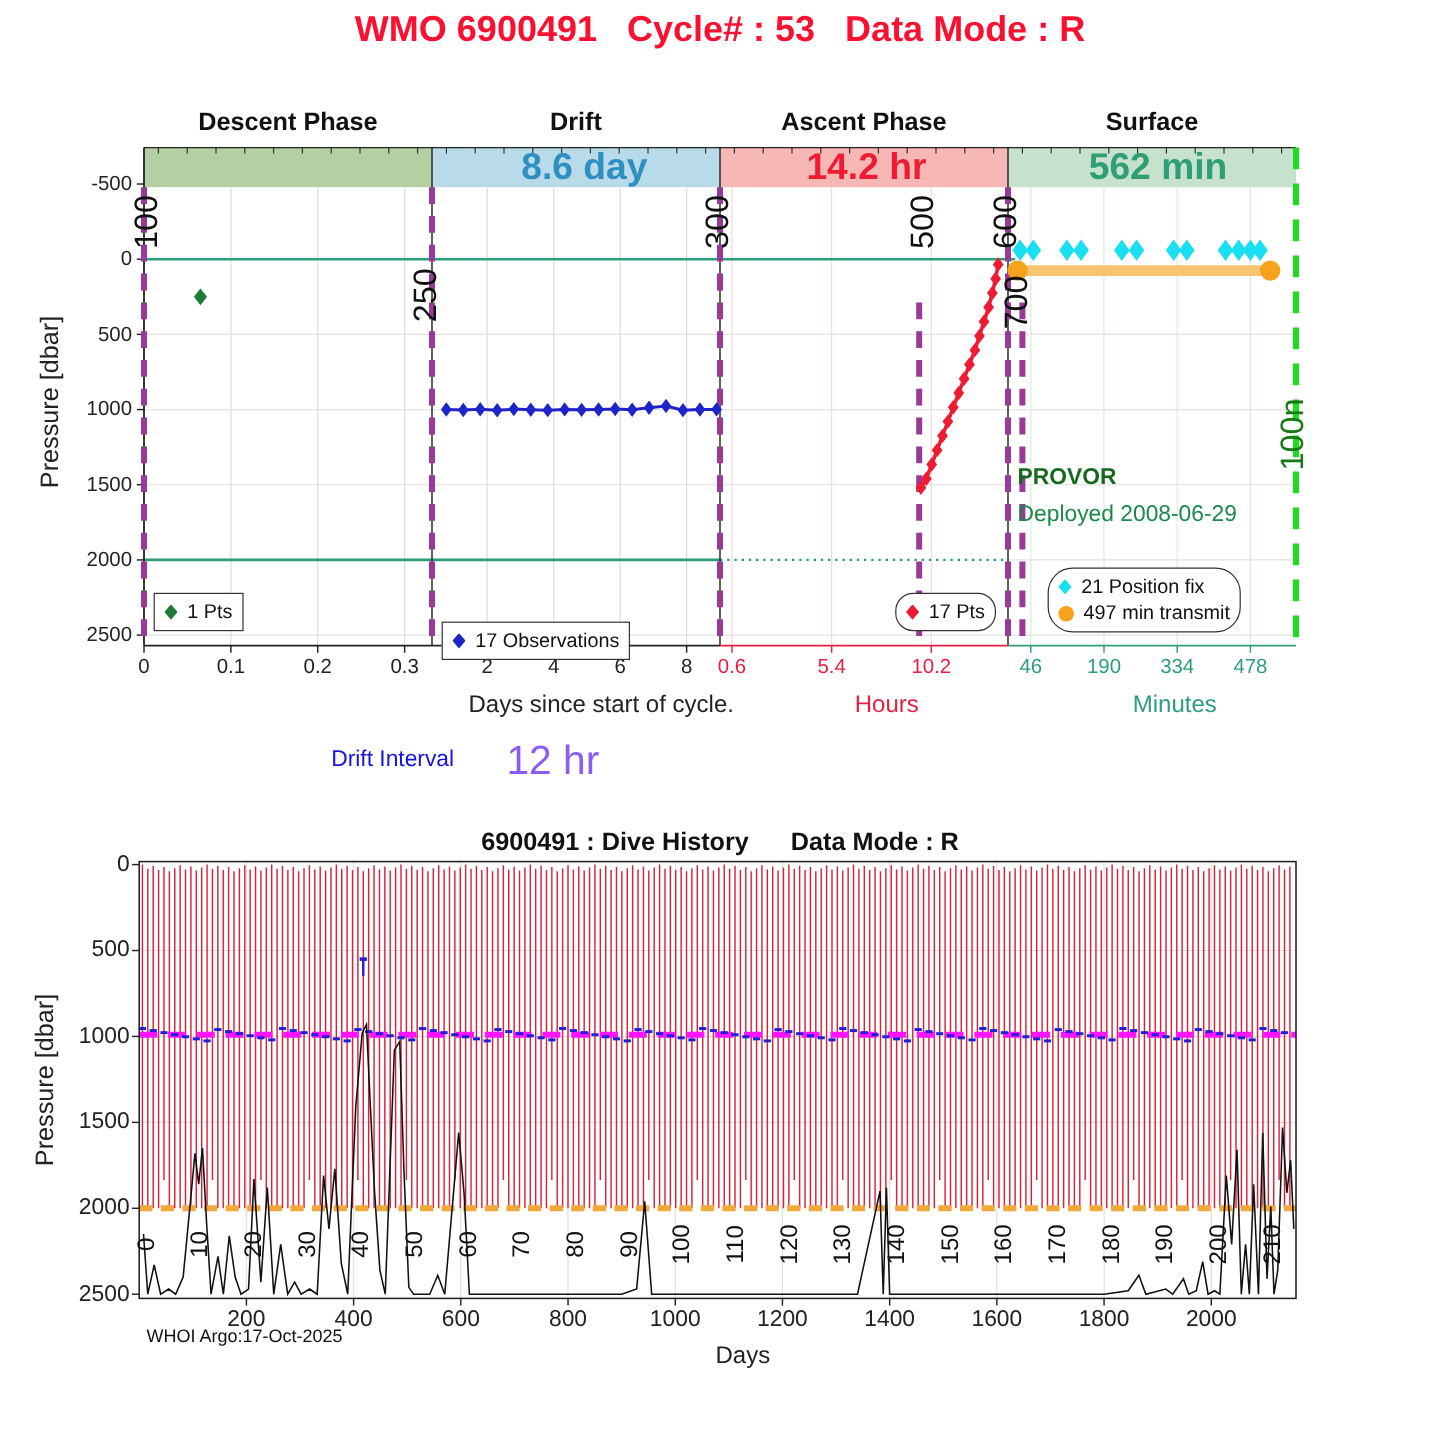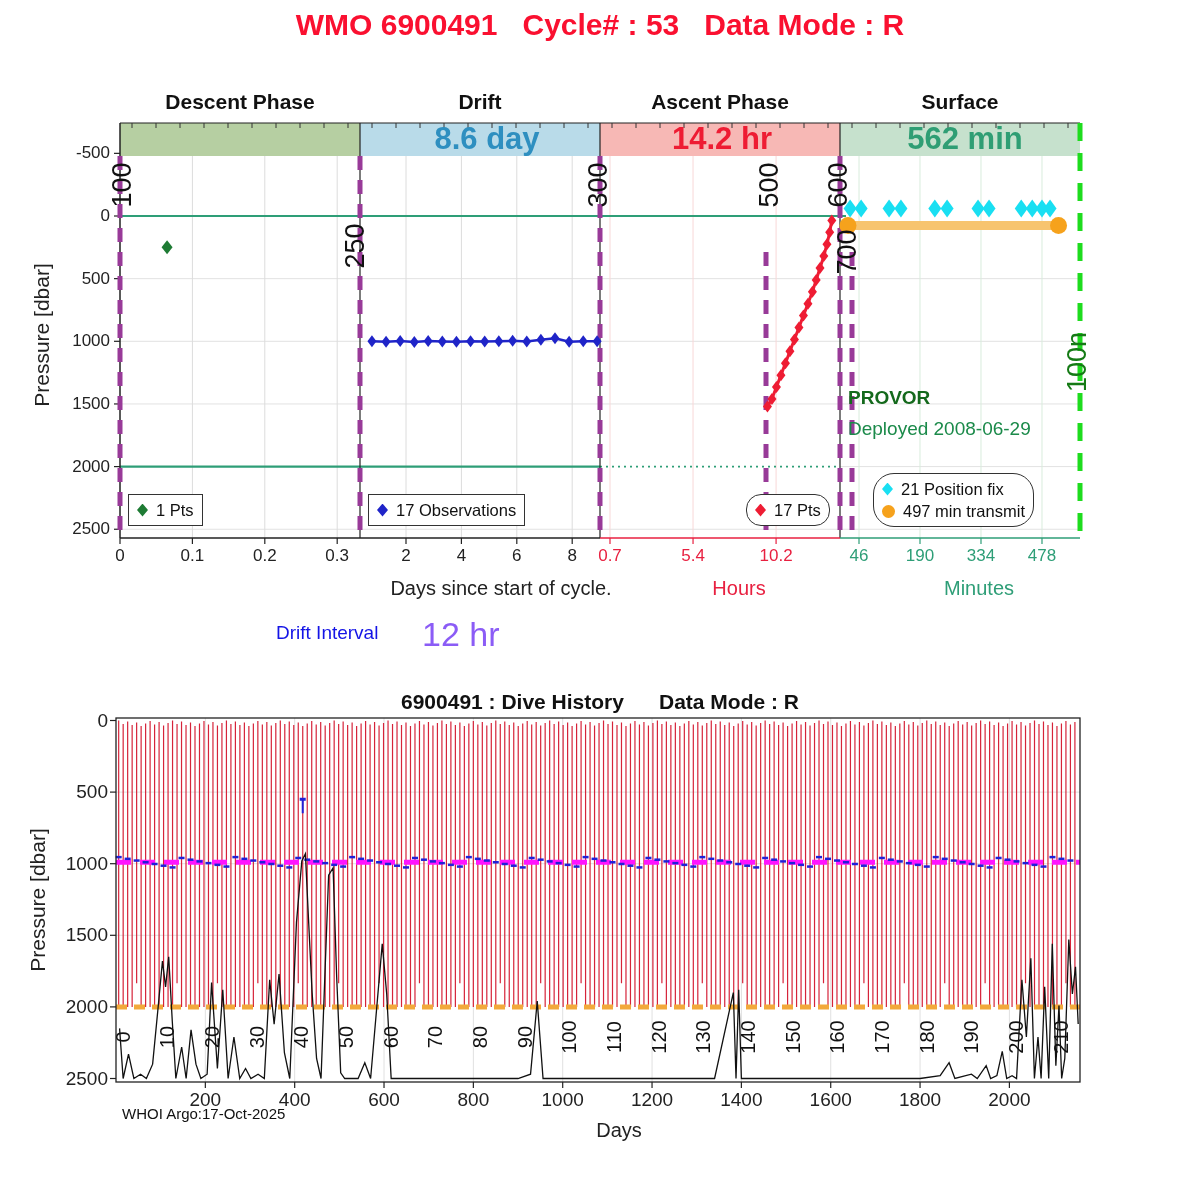--- a/index.html
+++ b/index.html
@@ -563,21 +563,21 @@
 
   <div class="lab drift-lab" style="left:276px;top:622px;">Drift Interval</div>
   <div class="lab drift-val" style="left:422px;top:615px;">12 hr</div>
 
   <div class="legend" style="left:128px;top:494px;height:22px;">
     <div class="lrow">
         <span class="mk dmk" style="background:#1e7b34;"></span>
         <span>1 Pts</span>
       </div>
   </div>
-  <div class="legend" style="left:368px;top:494px;height:22px;">
+  <div class="legend" style="left:368px;top:518px;height:22px;">
     <div class="lrow">
         <span class="mk dmk" style="background:#1f24c8;"></span>
         <span>17 Observations</span>
       </div>
   </div>
   <div class="legend" style="left:746px;top:494px;height:22px;border-radius:15px;">
     <div class="lrow">
         <span class="mk dmk" style="background:#ee1c33;"></span>
         <span>17 Pts</span>
       </div>
@@ -614,21 +614,21 @@
       <div class="lab tick" style="left: 38px; top: 456.6px; width: 72px; text-align: right;">2000</div>
       <div class="lab tick" style="left: 38px; top: 519.25px; width: 72px; text-align: right;">2500</div>
       <div class="lab ctr tick" style="left: 120px; top: 556px; color: rgb(34, 34, 34);">0</div>
       <div class="lab ctr tick" style="left: 192.4px; top: 556px; color: rgb(34, 34, 34);">0.1</div>
       <div class="lab ctr tick" style="left: 264.8px; top: 556px; color: rgb(34, 34, 34);">0.2</div>
       <div class="lab ctr tick" style="left: 337.2px; top: 556px; color: rgb(34, 34, 34);">0.3</div>
       <div class="lab ctr tick" style="left: 406px; top: 556px; color: rgb(34, 34, 34);">2</div>
       <div class="lab ctr tick" style="left: 461.4px; top: 556px; color: rgb(34, 34, 34);">4</div>
       <div class="lab ctr tick" style="left: 516.8px; top: 556px; color: rgb(34, 34, 34);">6</div>
       <div class="lab ctr tick" style="left: 572.2px; top: 556px; color: rgb(34, 34, 34);">8</div>
-      <div class="lab ctr tick" style="left: 610px; top: 556px; color: rgb(232, 32, 64);">0.7</div>
+      <div class="lab ctr tick" style="left: 610px; top: 556px; color: rgb(232, 32, 64);">0.6</div>
       <div class="lab ctr tick" style="left: 693.04px; top: 556px; color: rgb(232, 32, 64);">5.4</div>
       <div class="lab ctr tick" style="left: 776.08px; top: 556px; color: rgb(232, 32, 64);">10.2</div>
       <div class="lab ctr tick" style="left: 859px; top: 556px; color: rgb(46, 158, 119);">46</div>
       <div class="lab ctr tick" style="left: 919.998px; top: 556px; color: rgb(46, 158, 119);">190</div>
       <div class="lab ctr tick" style="left: 980.997px; top: 556px; color: rgb(46, 158, 119);">334</div>
       <div class="lab ctr tick" style="left: 1042px; top: 556px; color: rgb(46, 158, 119);">478</div>
       <div class="lab rot evt" style="left: 122px; top: 185px;">100</div>
       <div class="lab rot evt" style="left: 355px; top: 246px;">250</div>
       <div class="lab rot evt" style="left: 598px; top: 185px;">300</div>
       <div class="lab rot evt" style="left: 769px; top: 185px;">500</div>

